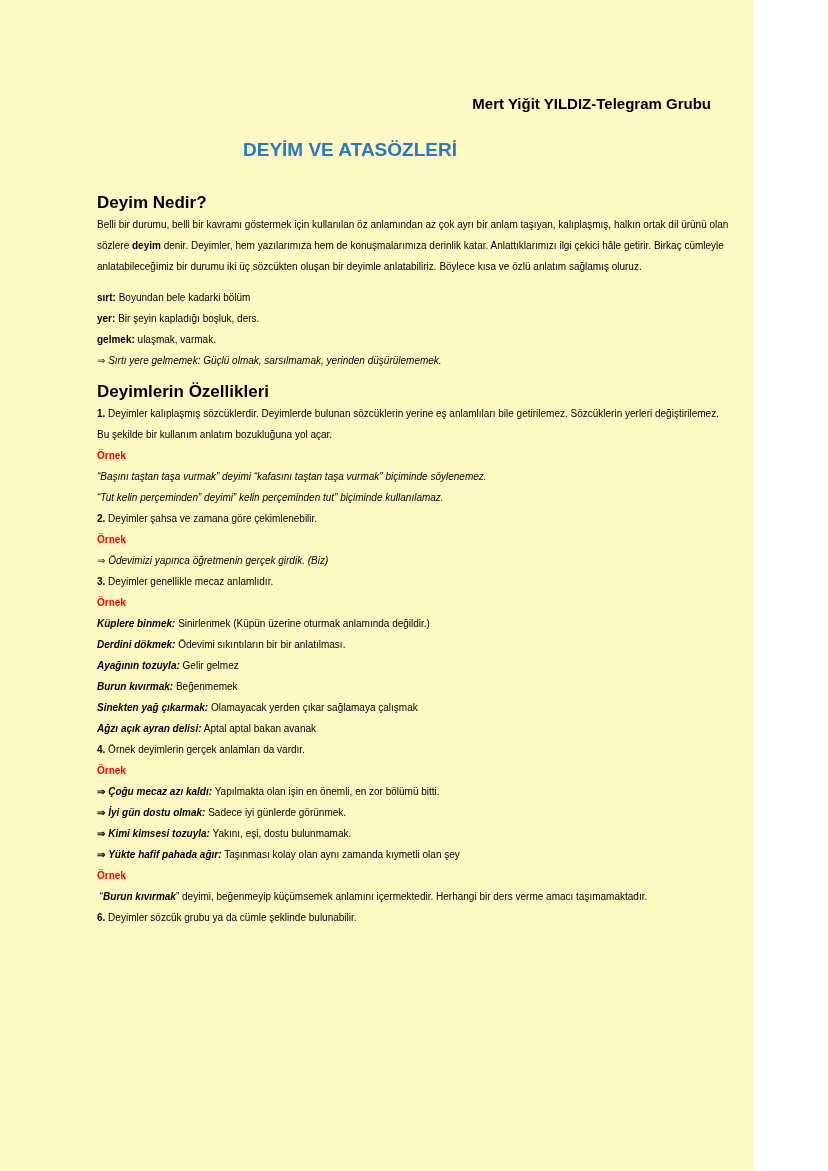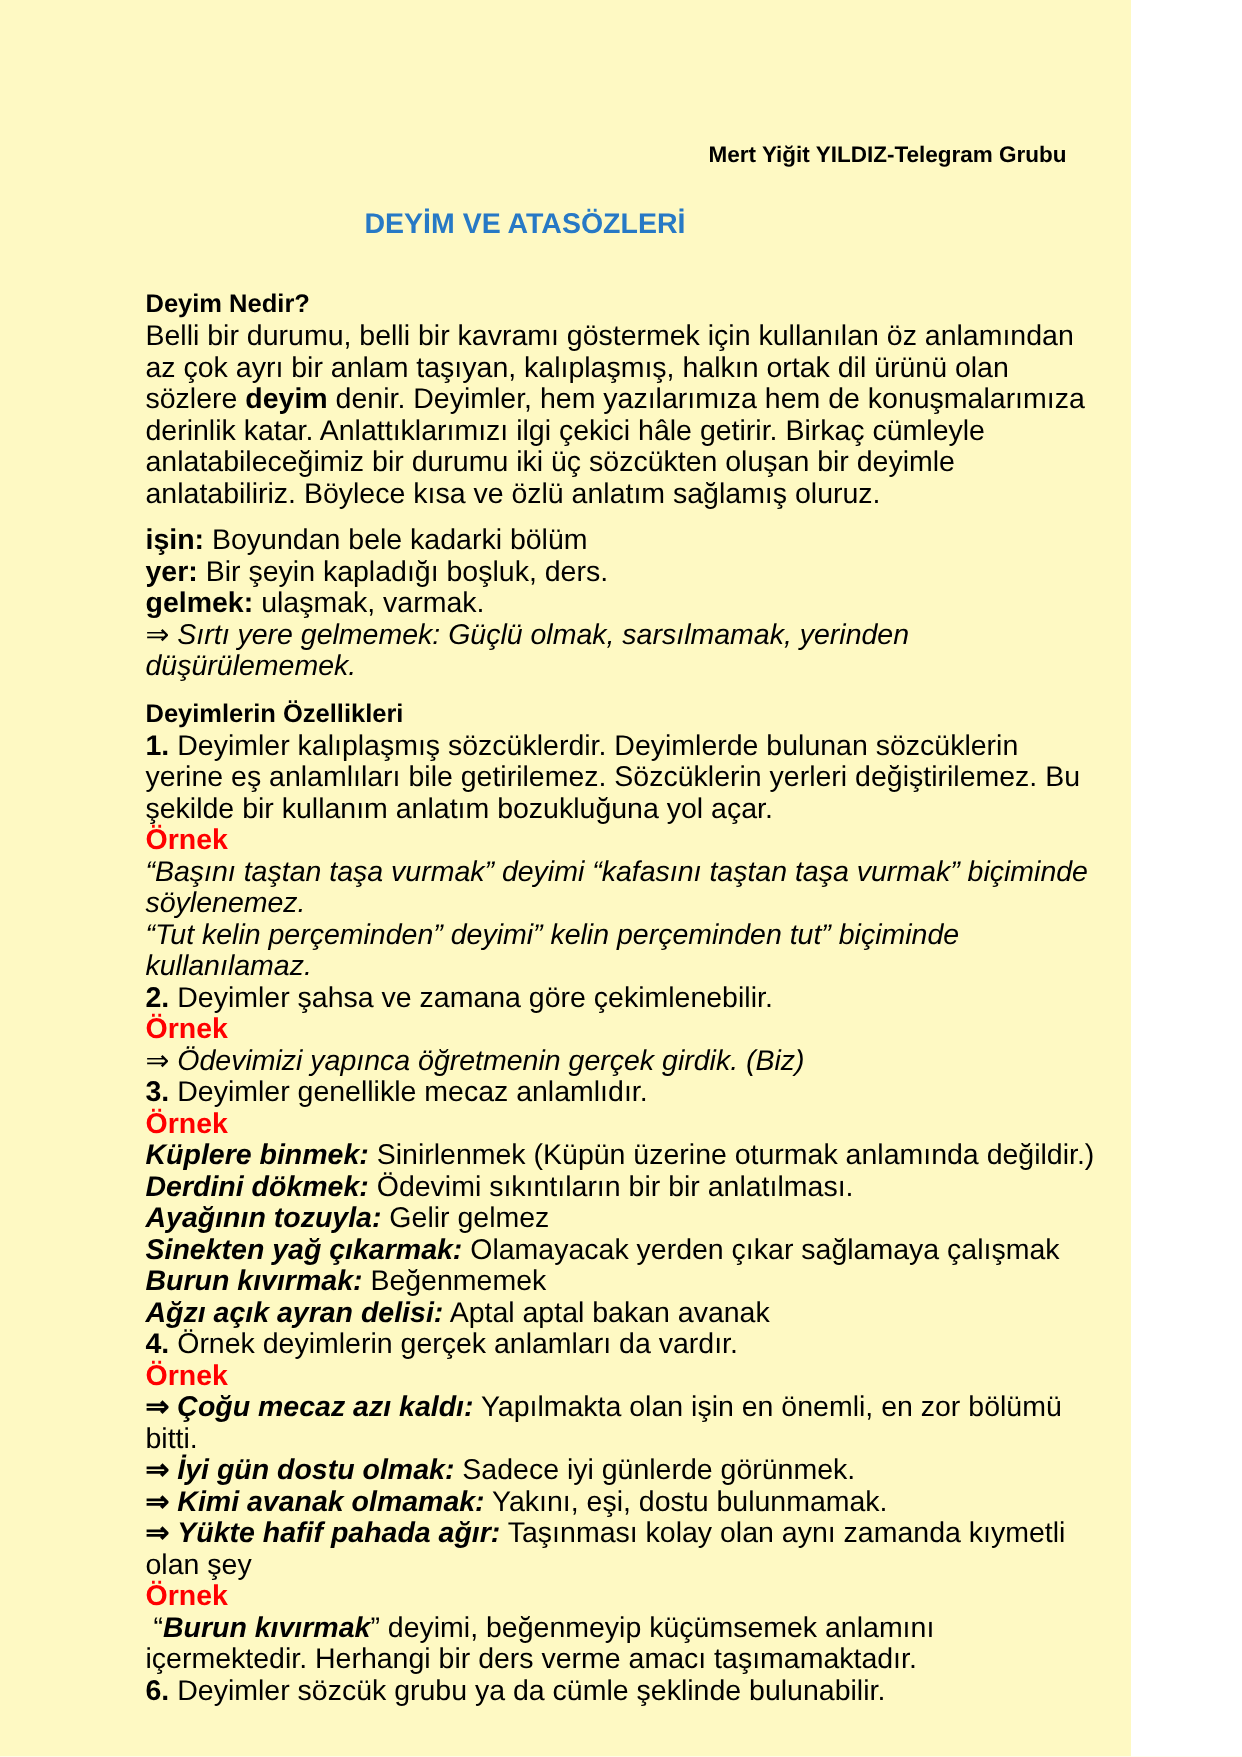--- a/index.html
+++ b/index.html
@@ -34,21 +34,21 @@
   .doc-title {
     font-size: 19px;
     line-height: 24px;
     font-weight: bold;
     color: #2779C5;
     margin: 0 0 0 146px;
     padding-bottom: 20px;
   }
   p.blk {
     margin: 0;
-    font-size: 19px;
+    font-size: 10px;
     line-height: 21px;
     font-weight: normal;
   }
   p.blk.h {
     font-size: 17px;
     line-height: 23px;
     font-weight: bold;
     margin-top: 9px;
   }
   p.blk.gap {
@@ -65,44 +65,44 @@
 </head>
 <body>
 
 <div class="page">
   <div class="content">
     <p class="doc-header">Mert Yiğit YILDIZ-Telegram Grubu</p>
     <p class="doc-title" style="color: rgb(39, 121, 197);">DEYİM VE ATASÖZLERİ</p>
     <div>
         <p class="blk h"><span>Deyim Nedir?</span></p>
         <p class="blk"><span>Belli bir durumu, belli bir kavramı göstermek için kullanılan öz anlamından az çok ayrı bir anlam taşıyan, kalıplaşmış, halkın ortak dil ürünü olan sözlere </span><span class="b">deyim</span><span> denir. Deyimler, hem yazılarımıza hem de konuşmalarımıza derinlik katar. Anlattıklarımızı ilgi çekici hâle getirir. Birkaç cümleyle anlatabileceğimiz bir durumu iki üç sözcükten oluşan bir deyimle anlatabiliriz. Böylece kısa ve özlü anlatım sağlamış oluruz.</span></p>
-        <p class="blk gap"><span class="b">işin:</span><span> Boyundan bele kadarki bölüm</span></p>
+        <p class="blk gap"><span class="b">sırt:</span><span> Boyundan bele kadarki bölüm</span></p>
         <p class="blk"><span class="b">yer:</span><span> Bir şeyin kapladığı boşluk, ders.</span></p>
         <p class="blk"><span class="b">gelmek:</span><span> ulaşmak, varmak.</span></p>
         <p class="blk"><span>⇒ </span><span class="i">Sırtı yere gelmemek: Güçlü olmak, sarsılmamak, yerinden düşürülememek.</span></p>
         <p class="blk h"><span>Deyimlerin Özellikleri</span></p>
         <p class="blk"><span class="b">1.</span><span> Deyimler kalıplaşmış sözcüklerdir. Deyimlerde bulunan sözcüklerin yerine eş anlamlıları bile getirilemez. Sözcüklerin yerleri değiştirilemez. Bu şekilde bir kullanım anlatım bozukluğuna yol açar.</span></p>
         <p class="blk ornek"><span>Örnek</span></p>
         <p class="blk"><span class="i">“Başını taştan taşa vurmak” deyimi “kafasını taştan taşa vurmak” biçiminde söylenemez.</span></p>
         <p class="blk"><span class="i">“Tut kelin perçeminden” deyimi” kelin perçeminden tut” biçiminde kullanılamaz.</span></p>
         <p class="blk"><span class="b">2.</span><span> Deyimler şahsa ve zamana göre çekimlenebilir.</span></p>
         <p class="blk ornek"><span>Örnek</span></p>
         <p class="blk"><span>⇒ </span><span class="i">Ödevimizi yapınca öğretmenin gerçek girdik. (Biz)</span></p>
         <p class="blk"><span class="b">3.</span><span> Deyimler genellikle mecaz anlamlıdır.</span></p>
         <p class="blk ornek"><span>Örnek</span></p>
         <p class="blk"><span class="bi">Küplere binmek:</span><span> Sinirlenmek (Küpün üzerine oturmak anlamında değildir.)</span></p>
         <p class="blk"><span class="bi">Derdini dökmek:</span><span> Ödevimi sıkıntıların bir bir anlatılması.</span></p>
         <p class="blk"><span class="bi">Ayağının tozuyla:</span><span> Gelir gelmez</span></p>
+        <p class="blk"><span class="bi">Burun kıvırmak:</span><span> Beğenmemek</span></p>
         <p class="blk"><span class="bi">Sinekten yağ çıkarmak:</span><span> Olamayacak yerden çıkar sağlamaya çalışmak</span></p>
-        <p class="blk"><span class="bi">Burun kıvırmak:</span><span> Beğenmemek</span></p>
         <p class="blk"><span class="bi">Ağzı açık ayran delisi:</span><span> Aptal aptal bakan avanak</span></p>
         <p class="blk"><span class="b">4.</span><span> Örnek deyimlerin gerçek anlamları da vardır.</span></p>
         <p class="blk ornek"><span>Örnek</span></p>
         <p class="blk"><span class="b">⇒ </span><span class="bi">Çoğu mecaz azı kaldı:</span><span> Yapılmakta olan işin en önemli, en zor bölümü bitti.</span></p>
         <p class="blk"><span class="b">⇒ </span><span class="bi">İyi gün dostu olmak:</span><span> Sadece iyi günlerde görünmek.</span></p>
-        <p class="blk"><span class="b">⇒ </span><span class="bi">Kimi avanak olmamak:</span><span> Yakını, eşi, dostu bulunmamak.</span></p>
+        <p class="blk"><span class="b">⇒ </span><span class="bi">Kimi kimsesi tozuyla:</span><span> Yakını, eşi, dostu bulunmamak.</span></p>
         <p class="blk"><span class="b">⇒ </span><span class="bi">Yükte hafif pahada ağır:</span><span> Taşınması kolay olan aynı zamanda kıymetli olan şey</span></p>
         <p class="blk ornek"><span>Örnek</span></p>
         <p class="blk"><span>&nbsp;“</span><span class="bi">Burun kıvırmak</span><span>” deyimi, beğenmeyip küçümsemek anlamını içermektedir. Herhangi bir ders verme amacı taşımamaktadır.</span></p>
         <p class="blk"><span class="b">6.</span><span> Deyimler sözcük grubu ya da cümle şeklinde bulunabilir.</span></p>
       </div>
   </div>
 </div>
 
 </body></html>

